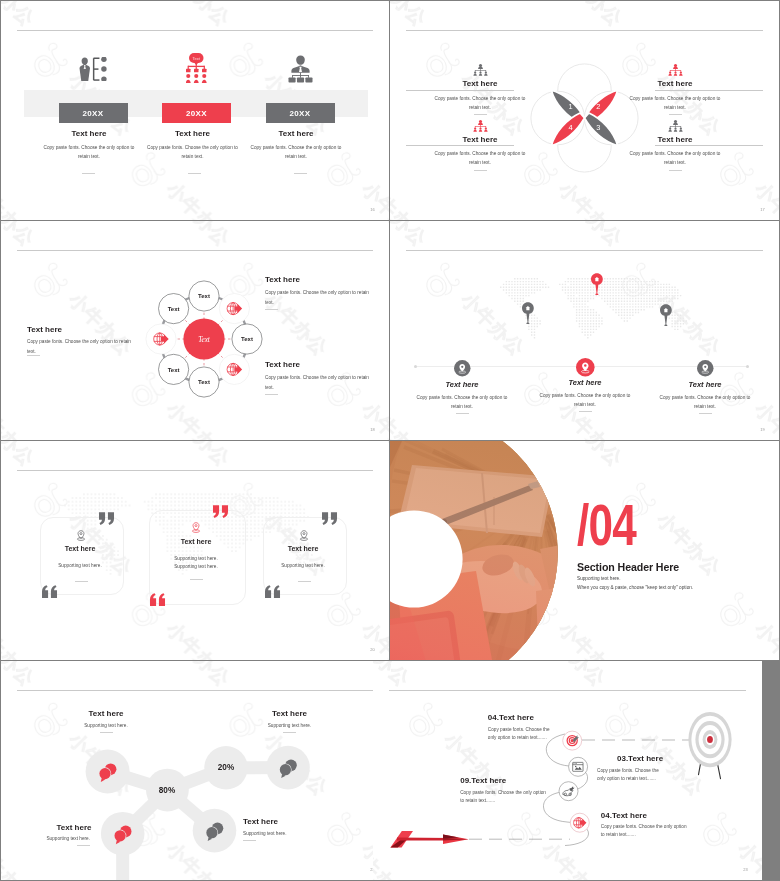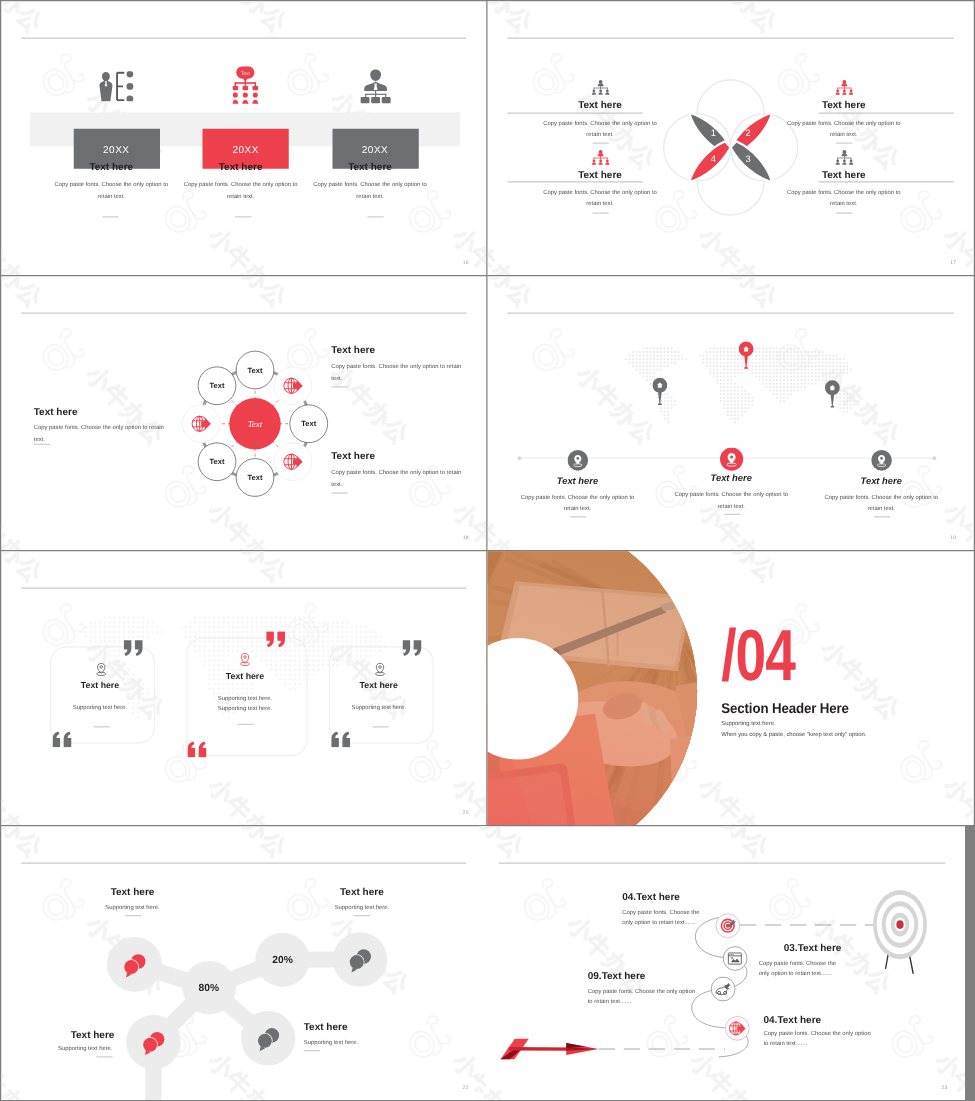--- a/index.html
+++ b/index.html
@@ -7,33 +7,33 @@
   #page{position:absolute;left:0;top:0;width:780px;height:881px;background:#7f7f7f;}
   .grid{position:absolute;left:1px;top:1px;width:778px;height:879px;}
   .slide{position:absolute;background:#fff;overflow:hidden;}
   .s1{left:0;top:0;width:388px;height:219px;}
   .s2{left:389px;top:0;width:389px;height:219px;}
   .s3{left:0;top:220px;width:388px;height:219px;}
   .s4{left:389px;top:220px;width:389px;height:219px;}
   .s5{left:0;top:440px;width:388px;height:219px;}
   .s6{left:389px;top:440px;width:389px;height:219px;}
   .s7{left:0;top:660px;width:388px;height:219px;}
-  .s8{left:382px;top:660px;width:389px;height:219px;}
+  .s8{left:372px;top:660px;width:389px;height:219px;}
 
   .topline{position:absolute;height:1px;background:#c9c9c9;}
   .pagenum{position:absolute;right:14px;bottom:8px;font-size:4px;color:#999;letter-spacing:.2px;}
 
   .ttl{font-weight:bold;color:#231f20;}
 
   .wm{position:absolute;left:0;top:0;width:100%;height:100%;pointer-events:none;}
 
   
   .band{position:absolute;background:#f1f1f1;}
-  .yearbox{position:absolute;width:69px;height:32px;display:flex;align-items:center;justify-content:center;
-           color:#fff;font-size:8px;letter-spacing:.4px;}
+  .yearbox{position:absolute;width:69px;height:20px;display:flex;align-items:center;justify-content:center;
+           color:#fff;font-size:8px;letter-spacing:.4px;font-weight:bold;}
   .s1 .ttl{position:absolute;font-size:9px;text-align:center;width:160px;}
   .s1 .bd{position:absolute;font-size:5.2px;line-height:1.75;text-align:center;width:178px;color:#4d4d4d;}
   .dash{position:absolute;width:13px;height:1px;background:#d0d0d0;}
   .orgicon{position:absolute;width:15px;height:12px;}
   .s2t{position:absolute;width:90px;font-size:8px;font-weight:bold;color:#231f20;text-align:center;}
   .s2b{position:absolute;width:96px;font-size:4.7px;line-height:1.95;text-align:center;color:#4d4d4d;}
   .s3t{position:absolute;width:105px;font-size:8px;font-weight:bold;color:#231f20;}
   .s3b{position:absolute;width:108px;font-size:4.7px;line-height:2.05;color:#4d4d4d;}
   .mappin{position:absolute;width:11.8px;height:23.2px;}
   .pinbadge{position:absolute;width:22px;height:22px;}

